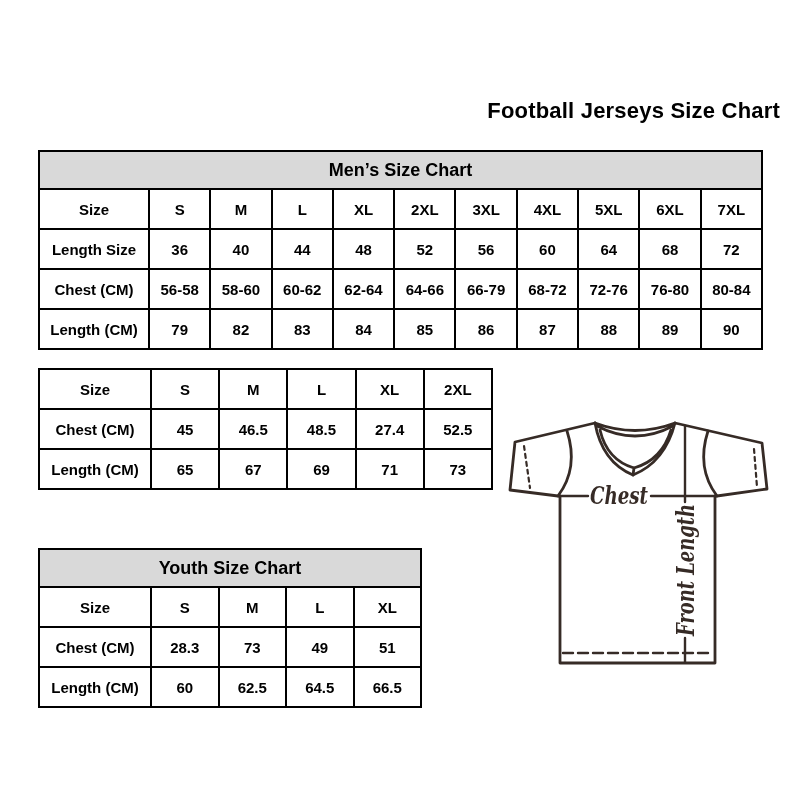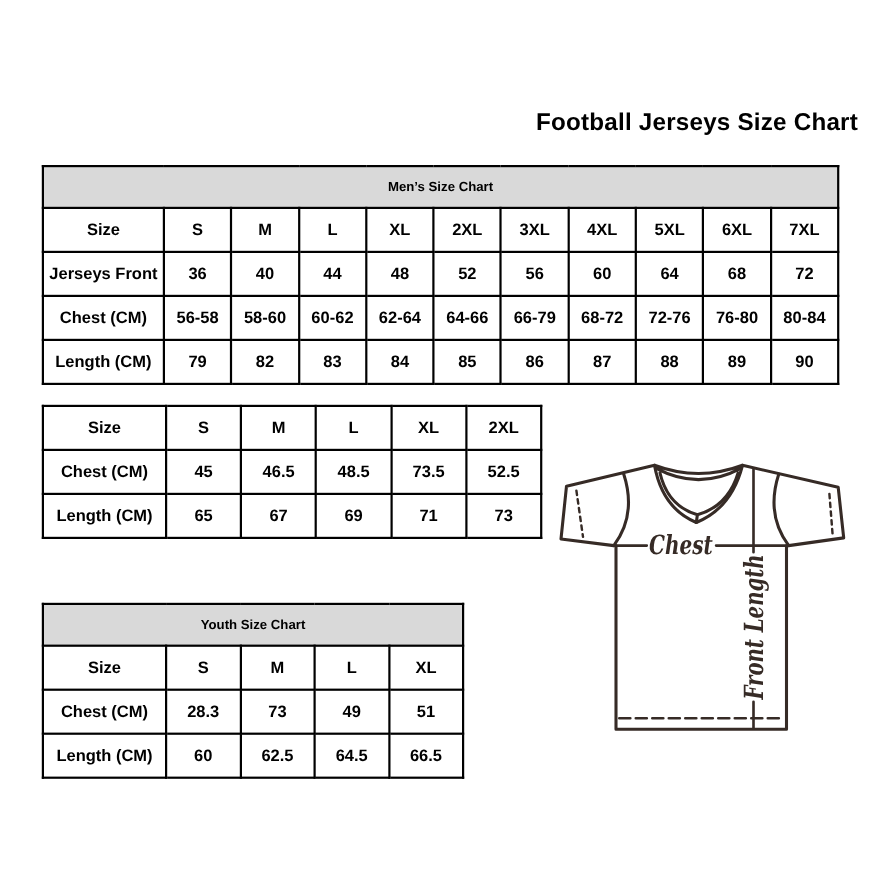--- a/index.html
+++ b/index.html
@@ -17,21 +17,21 @@
   }
   table.size-table { position:absolute; border-collapse:collapse; table-layout:fixed; }
   .size-table td {
     border:2px solid var(--table-border,#000000);
     text-align:center; vertical-align:middle;
     font-weight:bold; font-size:15px; height:40px; padding:0 2px;
     background:#fff;
   }
   .size-table td.tbl-title {
     background:var(--table-header-bg,#d9d9d9);
-    font-size:12px; height:38px;
+    font-size:18px; height:38px;
   }
   #mens-table   { left:38px; top:150px; width:725px; }
   #womens-table { left:38px; top:368px; width:455px; }
   #youth-table  { left:38px; top:548px; width:384px; }
   #mens-table col.label-col { width:110px; }
   #womens-table col.label-col, #youth-table col.label-col { width:112px; }
   .jersey { position:absolute; left:505px; top:410px; }
   .jersey-line { stroke:var(--diagram-line,#362b26); fill:none; }
   .jersey-text {
     fill:var(--diagram-line,#362b26);
@@ -71,21 +71,21 @@
           <td>L</td>
           <td>XL</td>
           <td>2XL</td>
           <td>3XL</td>
           <td>4XL</td>
           <td>5XL</td>
           <td>6XL</td>
           <td>7XL</td>
         </tr>
         <tr>
-          <td>Jerseys Front</td>
+          <td>Length Size</td>
           <td>36</td>
           <td>40</td>
           <td>44</td>
           <td>48</td>
           <td>52</td>
           <td>56</td>
           <td>60</td>
           <td>64</td>
           <td>68</td>
           <td>72</td>
@@ -134,21 +134,21 @@
           <td>M</td>
           <td>L</td>
           <td>XL</td>
           <td>2XL</td>
         </tr>
         <tr>
           <td>Chest (CM)</td>
           <td>45</td>
           <td>46.5</td>
           <td>48.5</td>
-          <td>73.5</td>
+          <td>27.4</td>
           <td>52.5</td>
         </tr>
         <tr>
           <td>Length (CM)</td>
           <td>65</td>
           <td>67</td>
           <td>69</td>
           <td>71</td>
           <td>73</td>
         </tr>

